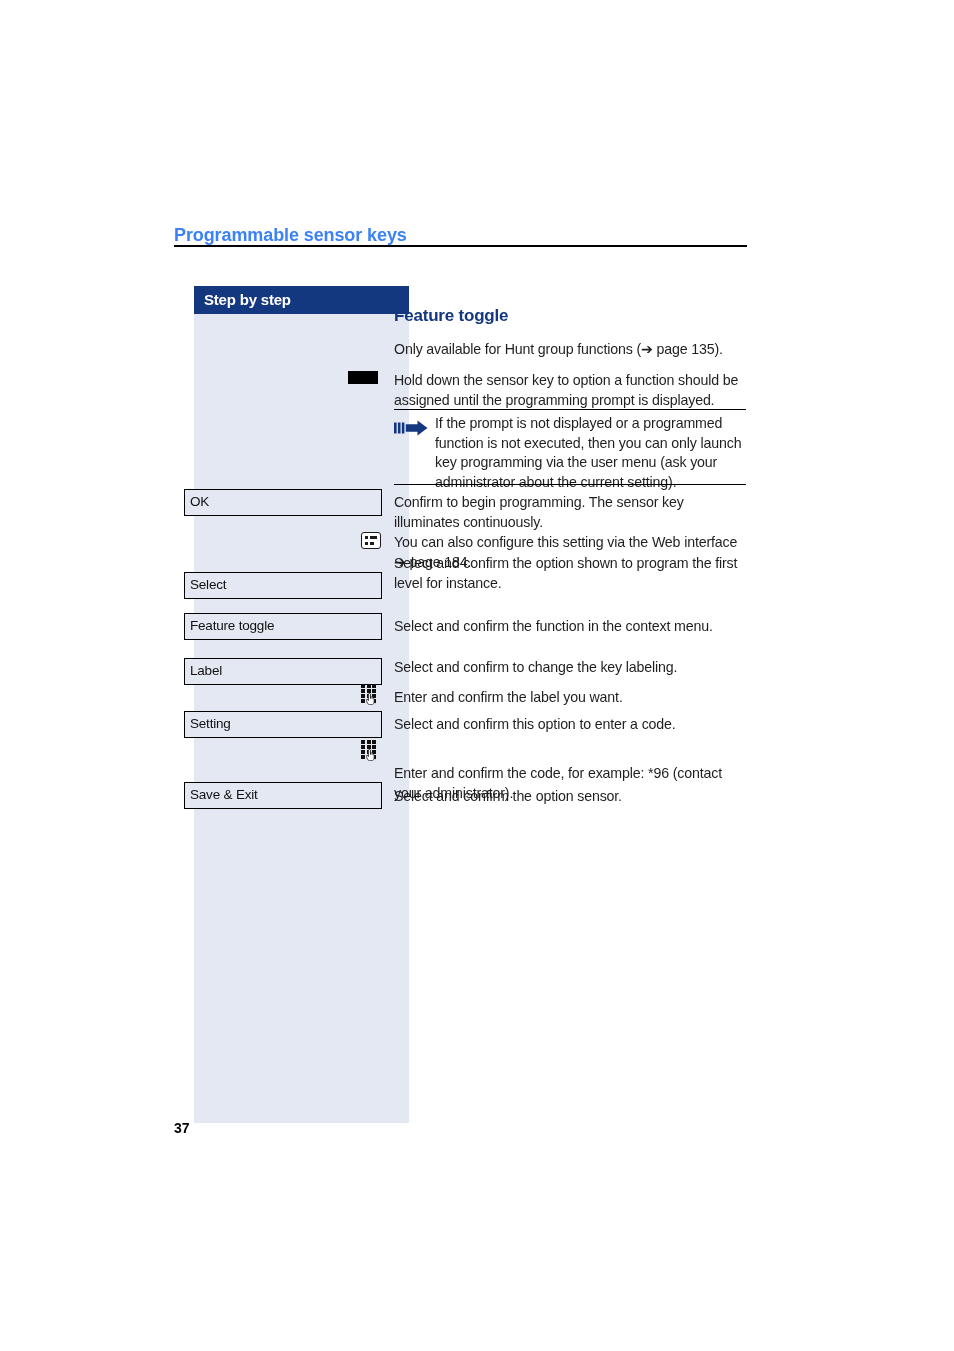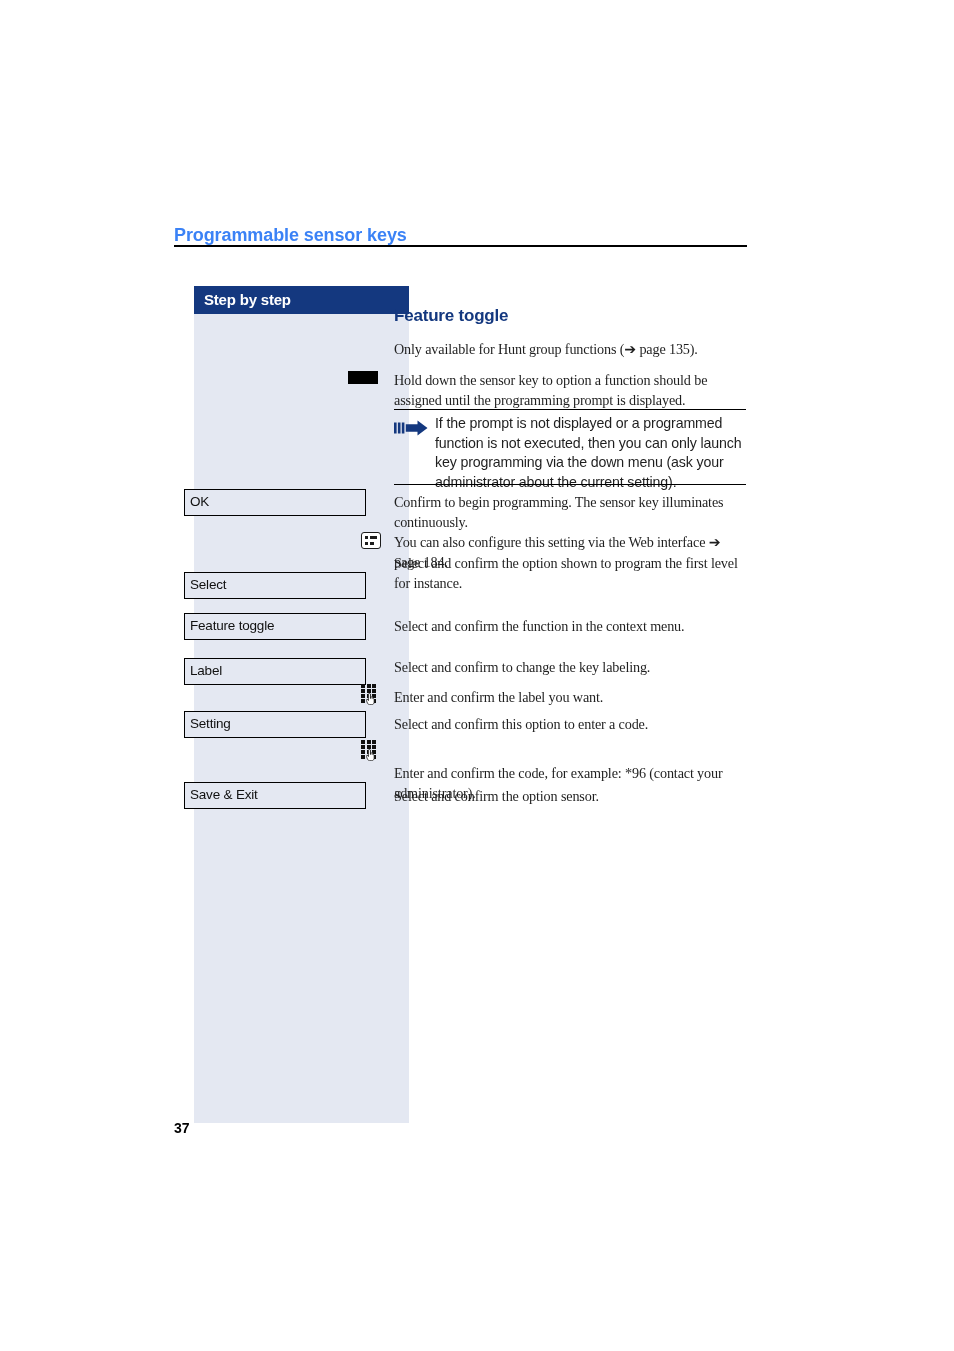--- a/index.html
+++ b/index.html
@@ -62,21 +62,21 @@
     font-size: 15px;
     font-weight: bold;
     color: #ffffff;
     letter-spacing: -0.2px;
   }
 
   
   .opt-box {
     position: absolute;
     left: 184px;
-    width: 182px;
+    width: 198px;
     height: 27px;
     border: 1.7px solid #000000;
     background: #e4e8f2;
     box-sizing: border-box;
   }
   .opt-box .opt-label {
     position: absolute;
     left: 5px;
     top: 4px;
     font-size: 13.5px;
@@ -136,21 +136,20 @@
 
   
   .body-text {
     position: absolute;
     left: 394px;
     width: 352px;
     font-size: 14.2px;
     line-height: 19.5px;
     color: #1f1f1f;
     letter-spacing: -0.15px;
-    font-family: Liberation Serif, serif;
   }
   #section-title {
     position: absolute;
     left: 394px;
     top: 306px;
     font-size: 17px;
     font-weight: bold;
     color: #14387f;
     letter-spacing: -0.2px;
   }
@@ -272,21 +271,21 @@
 <div class="body-text" style="top:340px">Only available for Hunt group functions (➔ page 135).</div>
 <div class="body-text" style="top:371px">Hold down the sensor key to option a function should be assigned until the programming prompt is displayed.</div>
 
 <div id="note-rule-top"></div>
 <svg id="note-icon" viewBox="0 0 34 16">
   <rect x="0" y="2.5" width="2.6" height="11" fill="#14387f"></rect>
   <rect x="3.9" y="2.5" width="2.6" height="11" fill="#14387f"></rect>
   <rect x="7.8" y="2.5" width="2.6" height="11" fill="#14387f"></rect>
   <path d="M11.8 4.3 L23.5 4.3 L23.5 0.6 L33.5 8 L23.5 15.4 L23.5 11.7 L11.8 11.7 Z" fill="#14387f"></path>
 </svg>
-<div id="note-text">If the prompt is not displayed or a programmed function is not executed, then you can only launch key programming via the down menu (ask your administrator about the current setting).</div>
+<div id="note-text">If the prompt is not displayed or a programmed function is not executed, then you can only launch key programming via the user menu (ask your administrator about the current setting).</div>
 <div id="note-rule-bottom"></div>
 
 <div class="body-text" style="top:493px">Confirm to begin programming. The sensor key illuminates continuously.</div>
 <div class="body-text" style="top:533px">You can also configure this setting via the Web interface ➔ page 184.</div>
 <div class="body-text" style="top:554px">Select and confirm the option shown to program the first level for instance.</div>
 <div class="body-text" style="top:617px">Select and confirm the function in the context menu.</div>
 <div class="body-text" style="top:658px">Select and confirm to change the key labeling.</div>
 <div class="body-text" style="top:688px">Enter and confirm the label you want.</div>
 <div class="body-text" style="top:715px">Select and confirm this option to enter a code.</div>
 <div class="body-text" style="top:764px">Enter and confirm the code, for   example: *96 (contact your administrator).</div>

